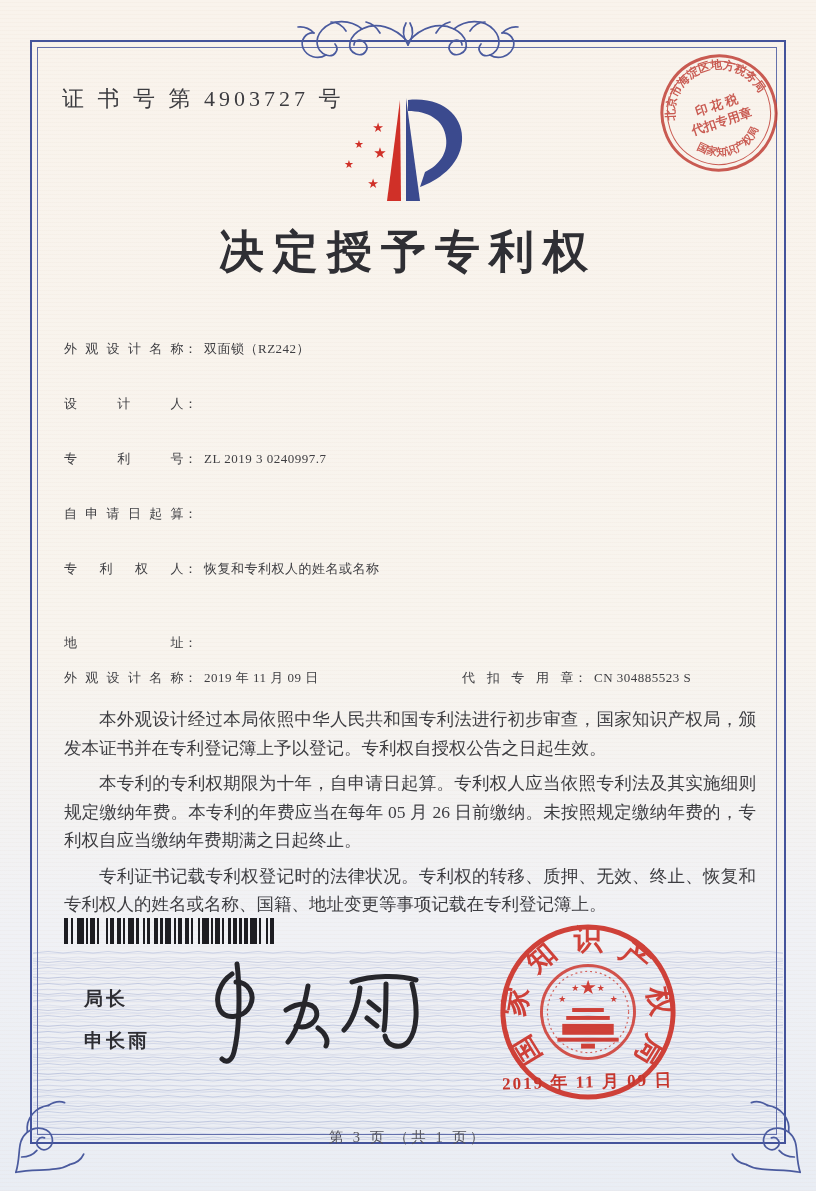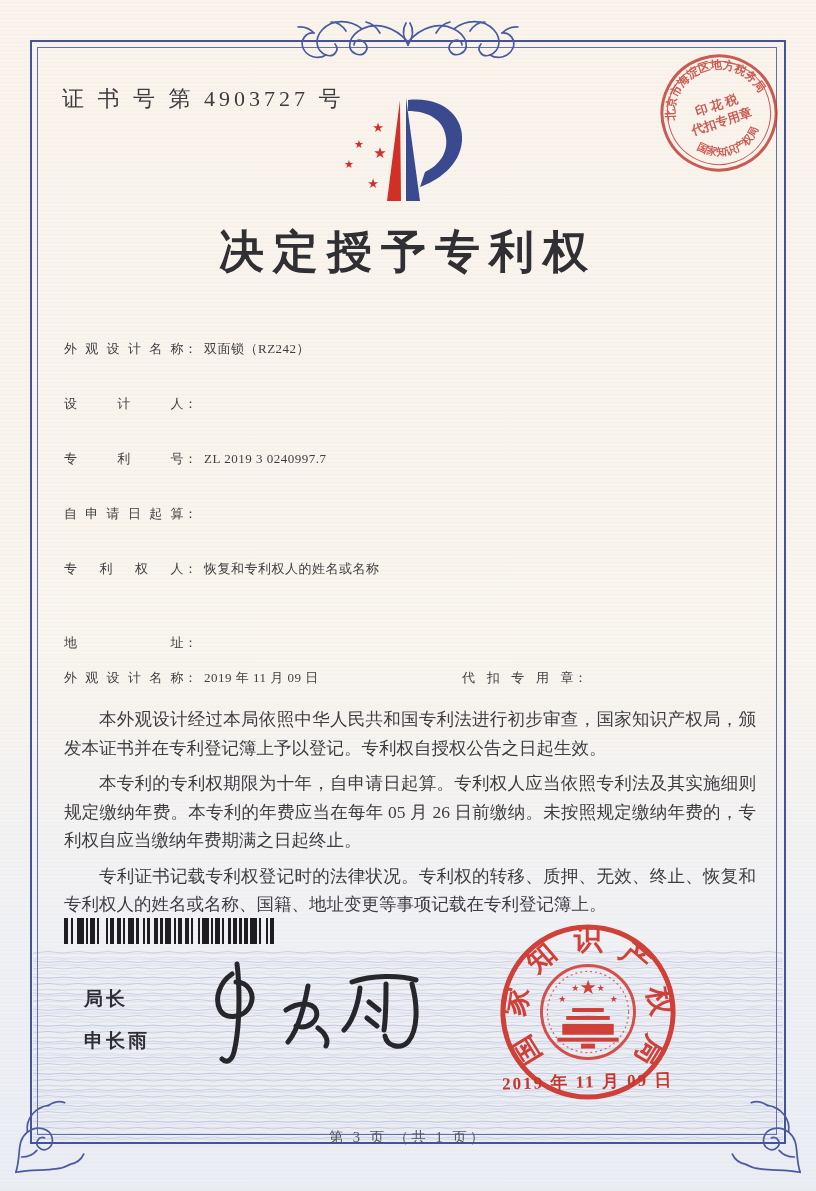--- a/index.html
+++ b/index.html
@@ -168,20 +168,21 @@
     </div>
     <div class="frow">
       <span class="fpair first">
         <span class="flabel">外观设计名称</span>
         <span class="fcolon">：</span>
         <span class="fvalue">2019 年 11 月 09 日</span>
       </span>
       <span class="fpair second">
         <span class="flabel">代扣专用章</span>
         <span class="fcolon">：</span>
+        <span class="fvalue">CN 304885523 S</span>
       </span>
     </div>
   </div>
 
   <div class="paras">
     <p>本外观设计经过本局依照中华人民共和国专利法进行初步审查，国家知识产权局，颁发本证书并在专利登记簿上予以登记。专利权自授权公告之日起生效。</p>
     <p>本专利的专利权期限为十年，自申请日起算。专利权人应当依照专利法及其实施细则规定缴纳年费。本专利的年费应当在每年 05 月 26 日前缴纳。未按照规定缴纳年费的，专利权自应当缴纳年费期满之日起终止。</p>
     <p>专利证书记载专利权登记时的法律状况。专利权的转移、质押、无效、终止、恢复和专利权人的姓名或名称、国籍、地址变更等事项记载在专利登记簿上。</p>
   </div>
 

